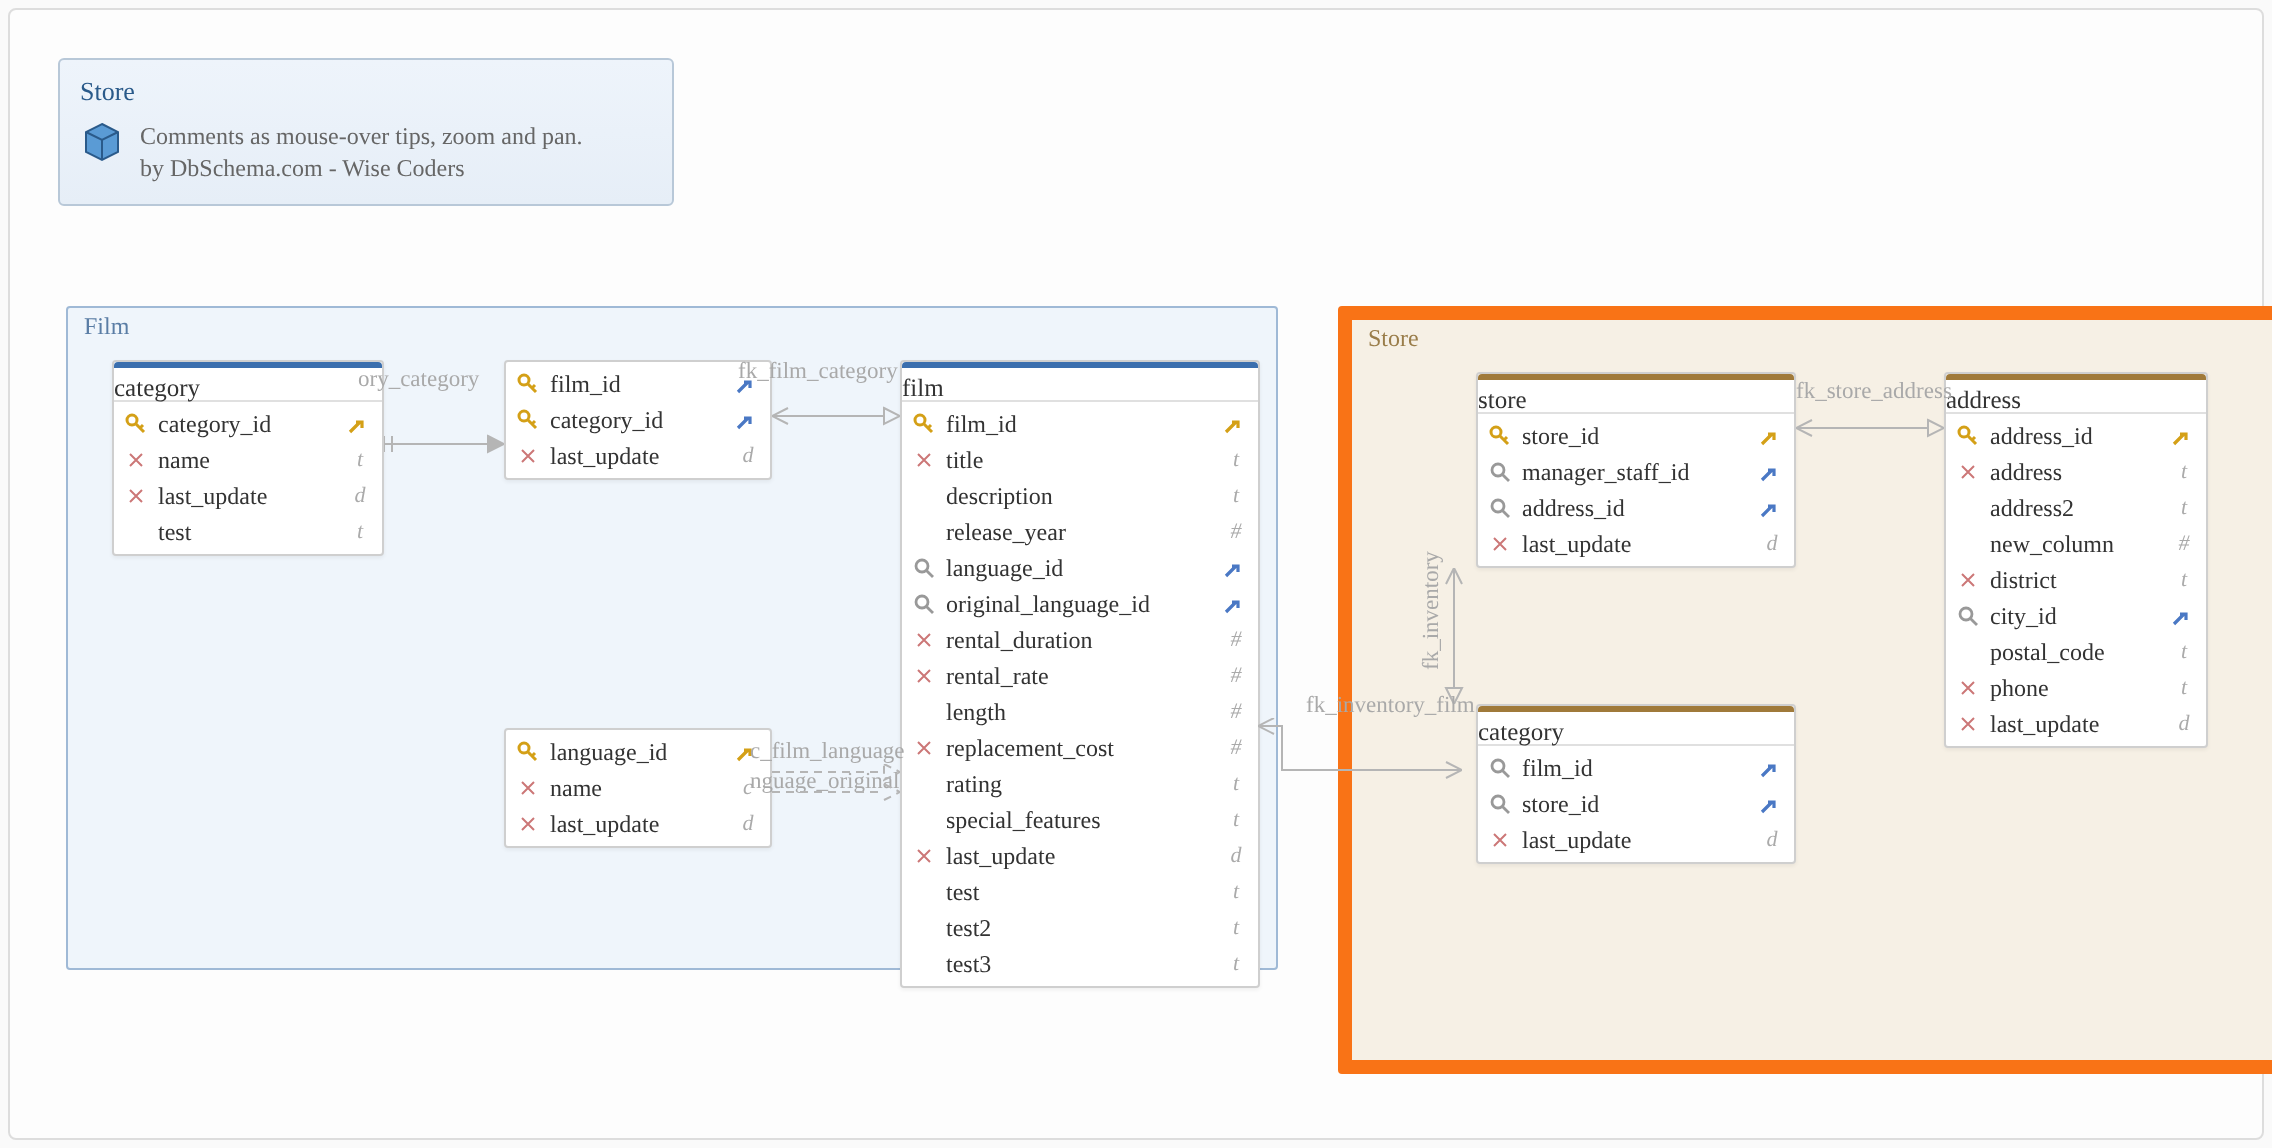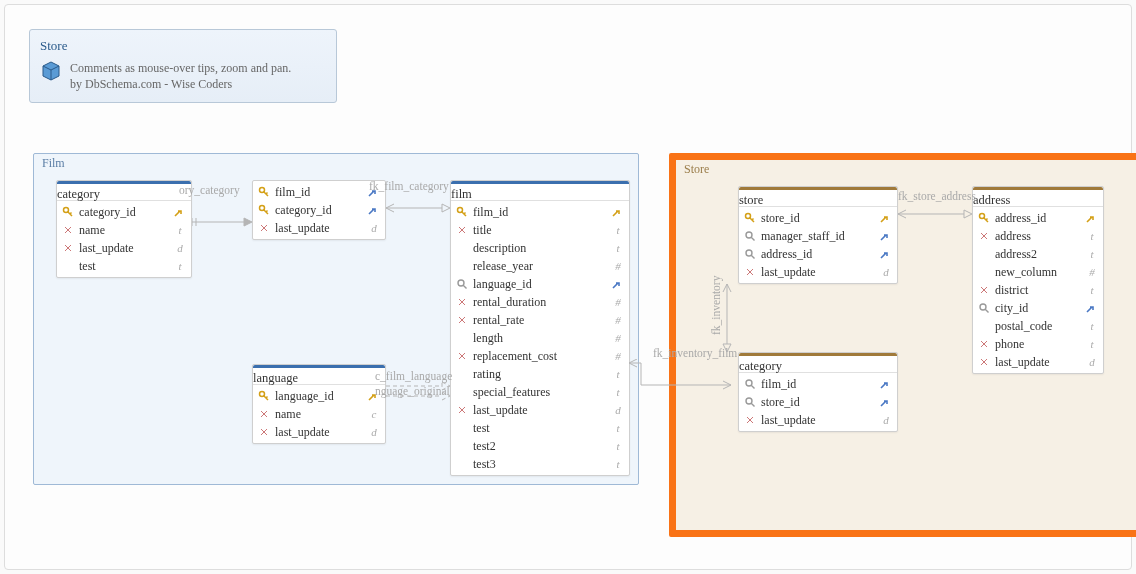--- a/index.html
+++ b/index.html
@@ -187,20 +187,34 @@
             </span>
             <span class="nm">language_id</span>
             <span class="ty">
               <svg width="11" height="11" viewBox="0 0 11 11">
                 <path d="M2 9 L7 4 M5 4 L8 4 L8 7" stroke="#4a78c4" stroke-width="1.6" fill="none"></path>
               </svg>
             </span>
           </div>
           <div class="row">
             <span class="lic">
+              <svg width="12" height="12" viewBox="0 0 12 12">
+                <circle cx="5" cy="5" r="3" fill="none" stroke="#999" stroke-width="1.4"></circle>
+                <line x1="7.2" y1="7.2" x2="10.5" y2="10.5" stroke="#999" stroke-width="1.4"></line>
+              </svg>
+            </span>
+            <span class="nm">original_language_id</span>
+            <span class="ty">
+              <svg width="11" height="11" viewBox="0 0 11 11">
+                <path d="M2 9 L7 4 M5 4 L8 4 L8 7" stroke="#4a78c4" stroke-width="1.6" fill="none"></path>
+              </svg>
+            </span>
+          </div>
+          <div class="row">
+            <span class="lic">
               <svg width="10" height="10" viewBox="0 0 10 10">
                 <path d="M2 2 L8 8 M8 2 L2 8" stroke="#c77" stroke-width="1"></path>
               </svg>
             </span>
             <span class="nm">rental_duration</span>
             <span class="ty"><span>#</span></span>
           </div>
           <div class="row">
             <span class="lic">
               <svg width="10" height="10" viewBox="0 0 10 10">
@@ -255,21 +269,20 @@
           </div>
           <div class="row">
             <span class="lic"></span>
             <span class="nm">test3</span>
             <span class="ty"><span>t</span></span>
           </div>
         </div>
     </div>
 
     <div class="tbl" id="t-language" style="left:218px;top:210px;width:134px">
-      <div class="hdr">language</div>
       <div class="rows">
           <div class="row">
             <span class="lic">
               <svg width="12" height="12" viewBox="0 0 12 12">
                 <circle cx="4" cy="4" r="2.5" fill="none" stroke="#d4a017" stroke-width="1.5"></circle>
                 <path d="M5.5 5.5 L10 10 M8 8 L9.5 6.5" stroke="#d4a017" stroke-width="1.5" fill="none"></path>
               </svg>
             </span>
             <span class="nm">language_id</span>
             <span class="ty">

